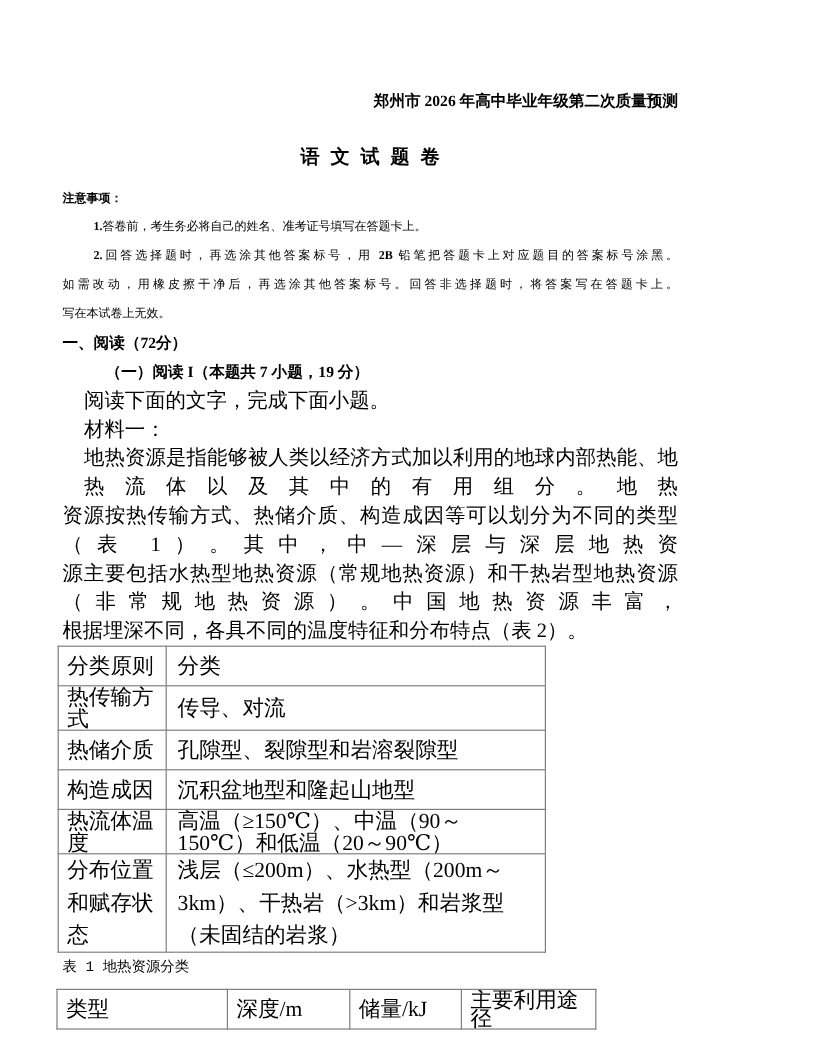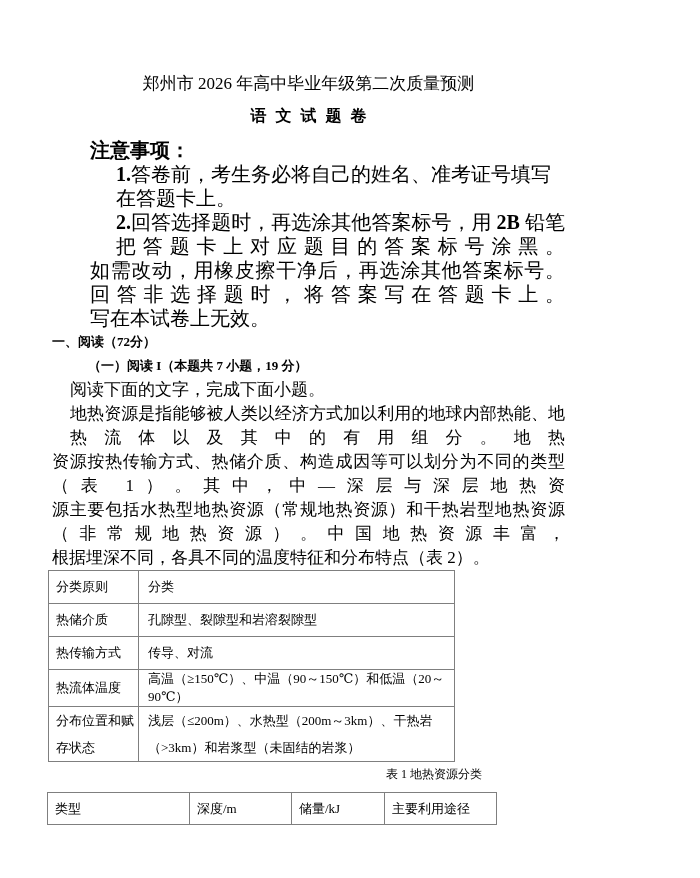--- a/index.html
+++ b/index.html
@@ -3,44 +3,44 @@
 <meta charset="utf-8">
 <style>
   html,body{margin:0;padding:0;}
   body{
     width:700px;height:878px;background:#ffffff;color:#000;
     font-family:"Liberation Serif","DejaVu Serif",serif;
     position:relative;overflow:hidden;
   }
   .doc{position:absolute;left:52px;top:0;width:513px;padding-top:72px;}
 
-  .title{font-size:17px;font-weight:normal;text-align:center;line-height:24px;}
-  .subtitle{font-size:16px;font-weight:bold;text-align:center;line-height:24px;margin-top:8px;letter-spacing:9px;text-indent:9px;}
+  .title{font-size:13px;font-weight:bold;text-align:right;line-height:24px;}
+  .subtitle{font-size:16px;font-weight:bold;text-align:center;line-height:24px;margin-top:24px;letter-spacing:9px;text-indent:9px;}
 
-  .notice{font-size:20px;line-height:24px;margin-left:38px;}
+  .notice{font-size:10px;line-height:24px;}
   .notice-heading{font-weight:bold;margin-top:10px;}
   .ind2{padding-left:26px;}
   .just{text-align:justify;text-align-last:justify;}
 
   .h1{font-size:13px;font-weight:bold;line-height:24px;}
   .h2{font-size:13px;font-weight:bold;line-height:24px;padding-left:36px;}
 
   .pas{font-size:17px;line-height:24px;}
   .pind{padding-left:18px;}
 
   table{border-collapse:collapse;table-layout:fixed;}
-  td{border:1px solid #7f7f7f;font-size:13px;vertical-align:middle;
+  td{border:1px solid #7f7f7f;font-size:18px;vertical-align:middle;
      padding:0 4px 0 7px;overflow:hidden;}
   .t1{width:407px;margin-left:-4px;}
   .t1 .c1{width:78px;}
   .t1 td{height:32px;line-height:18px;}
   .t1 tr.tall td{height:54px;line-height:27px;}
   .t1 .c2{padding-left:9px;}
 
-  .caption{font-size:12px;line-height:24px;text-align:right;width:430px;}
+  .caption{font-size:12px;line-height:24px;text-align:left;width:430px;font-family:Liberation Mono, monospace;}
 
   .t2{width:401px;margin-left:-5px;margin-top:6px;}
   .t2 td{height:31px;line-height:16px;}
   .t2 .ca{width:130px;} .t2 .cb{width:90px;} .t2 .cc{width:81px;} .t2 .cd{width:100px;}
 </style>
 </head>
 <body>
 
 <div class="doc">
 
@@ -53,39 +53,44 @@
     <div class="ind2 just"><b>2.</b><span>回答选择题时，再选涂其他答案标号，用 </span><b>2B</b><span> 铅笔把答题卡上对应题目的答案标号涂黑。</span></div>
     <div class="just">如需改动，用橡皮擦干净后，再选涂其他答案标号。回答非选择题时，将答案写在答题卡上。</div>
     <div>写在本试卷上无效。</div>
   </div>
 
   <div class="h1">一、阅读（72分）</div>
   <div class="h2">（一）阅读 I（本题共 7 小题，19 分）</div>
 
   <div class="pas">
     <div class="pind">阅读下面的文字，完成下面小题。</div>
+    <div class="pind">材料一：</div>
     <div class="pind just">地热资源是指能够被人类以经济方式加以利用的地球内部热能、地热流体以及其中的有用组分。地热</div>
     <div class="just">资源按热传输方式、热储介质、构造成因等可以划分为不同的类型（表 1）。其中，中—深层与深层地热资</div>
     <div class="just">源主要包括水热型地热资源（常规地热资源）和干热岩型地热资源（非常规地热资源）。中国地热资源丰富，</div>
     <div>根据埋深不同，各具不同的温度特征和分布特点（表 2）。</div>
   </div>
 
   <table class="t1">
     <tbody>
       <tr>
         <td class="c1">分类原则</td>
         <td class="c2">分类</td>
       </tr>
       <tr>
+        <td class="c1">热传输方式</td>
+        <td class="c2">传导、对流</td>
+      </tr>
+      <tr>
         <td class="c1">热储介质</td>
         <td class="c2">孔隙型、裂隙型和岩溶裂隙型</td>
       </tr>
       <tr>
-        <td class="c1">热传输方式</td>
-        <td class="c2">传导、对流</td>
+        <td class="c1">构造成因</td>
+        <td class="c2">沉积盆地型和隆起山地型</td>
       </tr>
       <tr>
         <td class="c1">热流体温度</td>
         <td class="c2">高温（≥150℃）、中温（90～150℃）和低温（20～90℃）</td>
       </tr>
       <tr class="tall">
         <td class="c1">分布位置和赋存状态</td>
         <td class="c2">浅层（≤200m）、水热型（200m～3km）、干热岩（&gt;3km）和岩浆型（未固结的岩浆）</td>
       </tr>
     </tbody>

